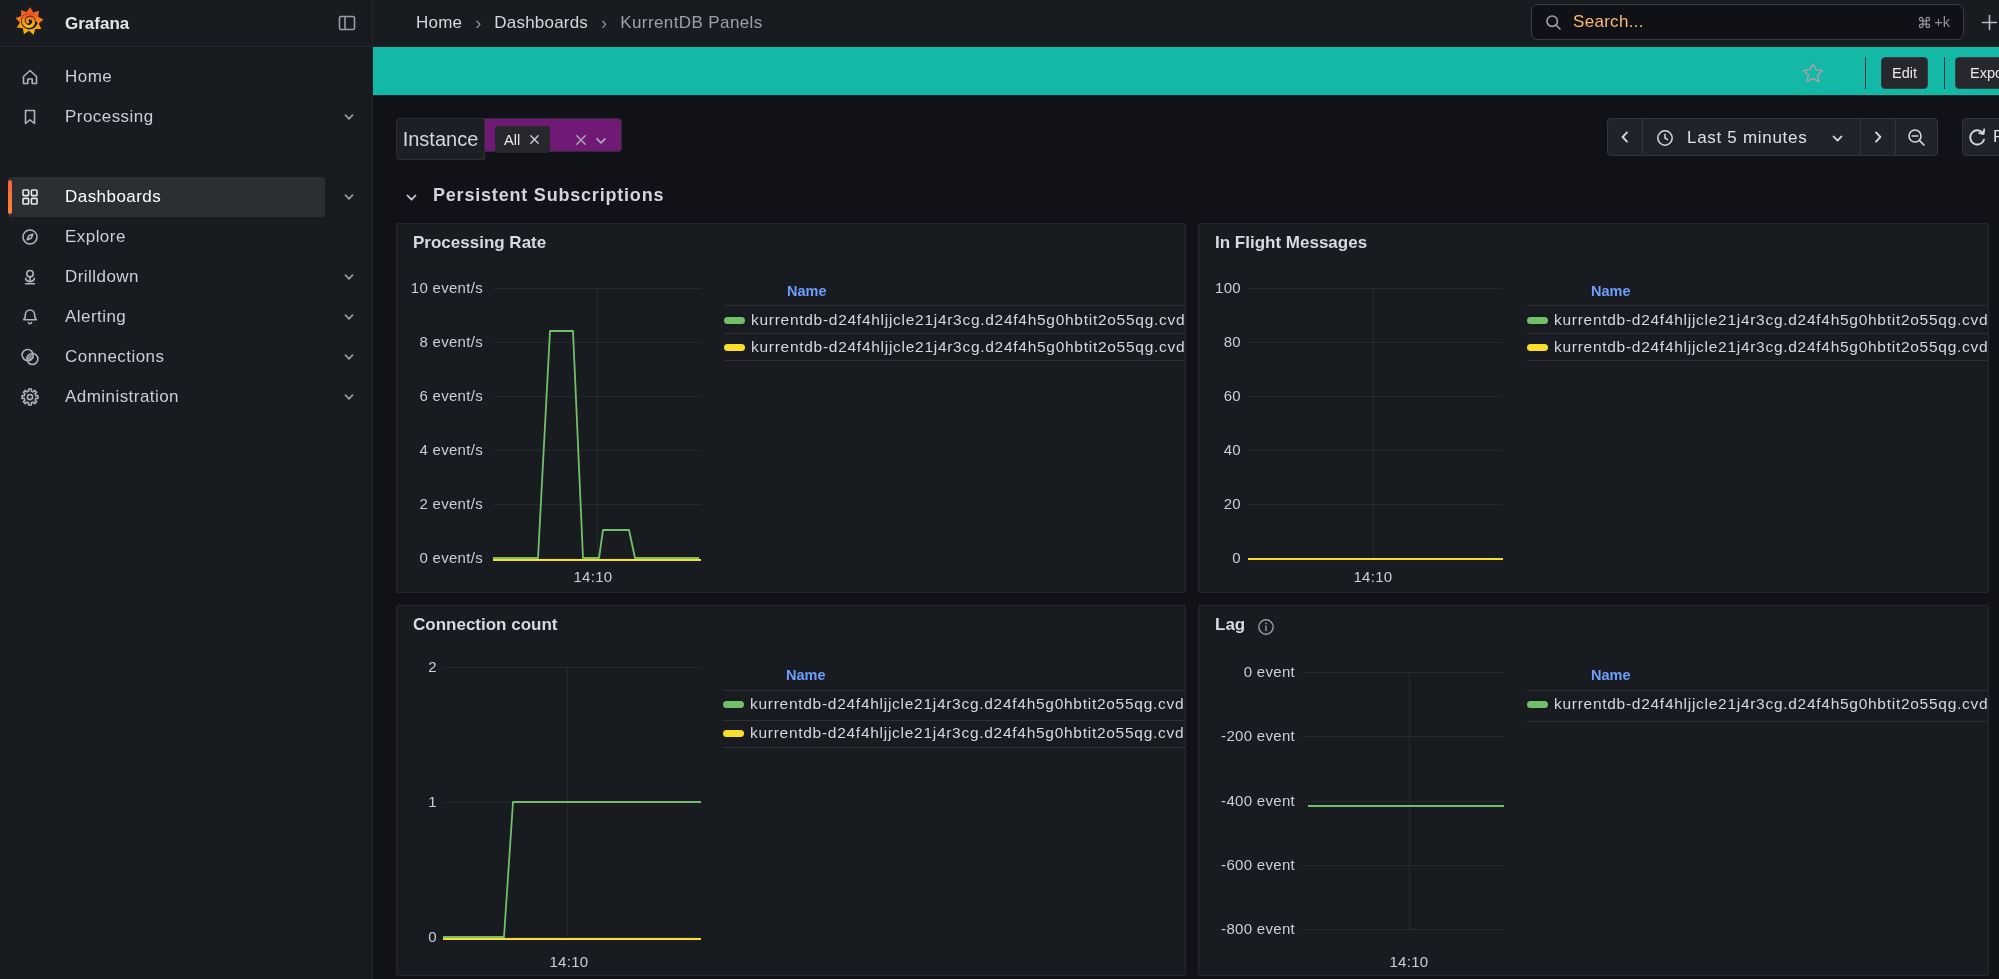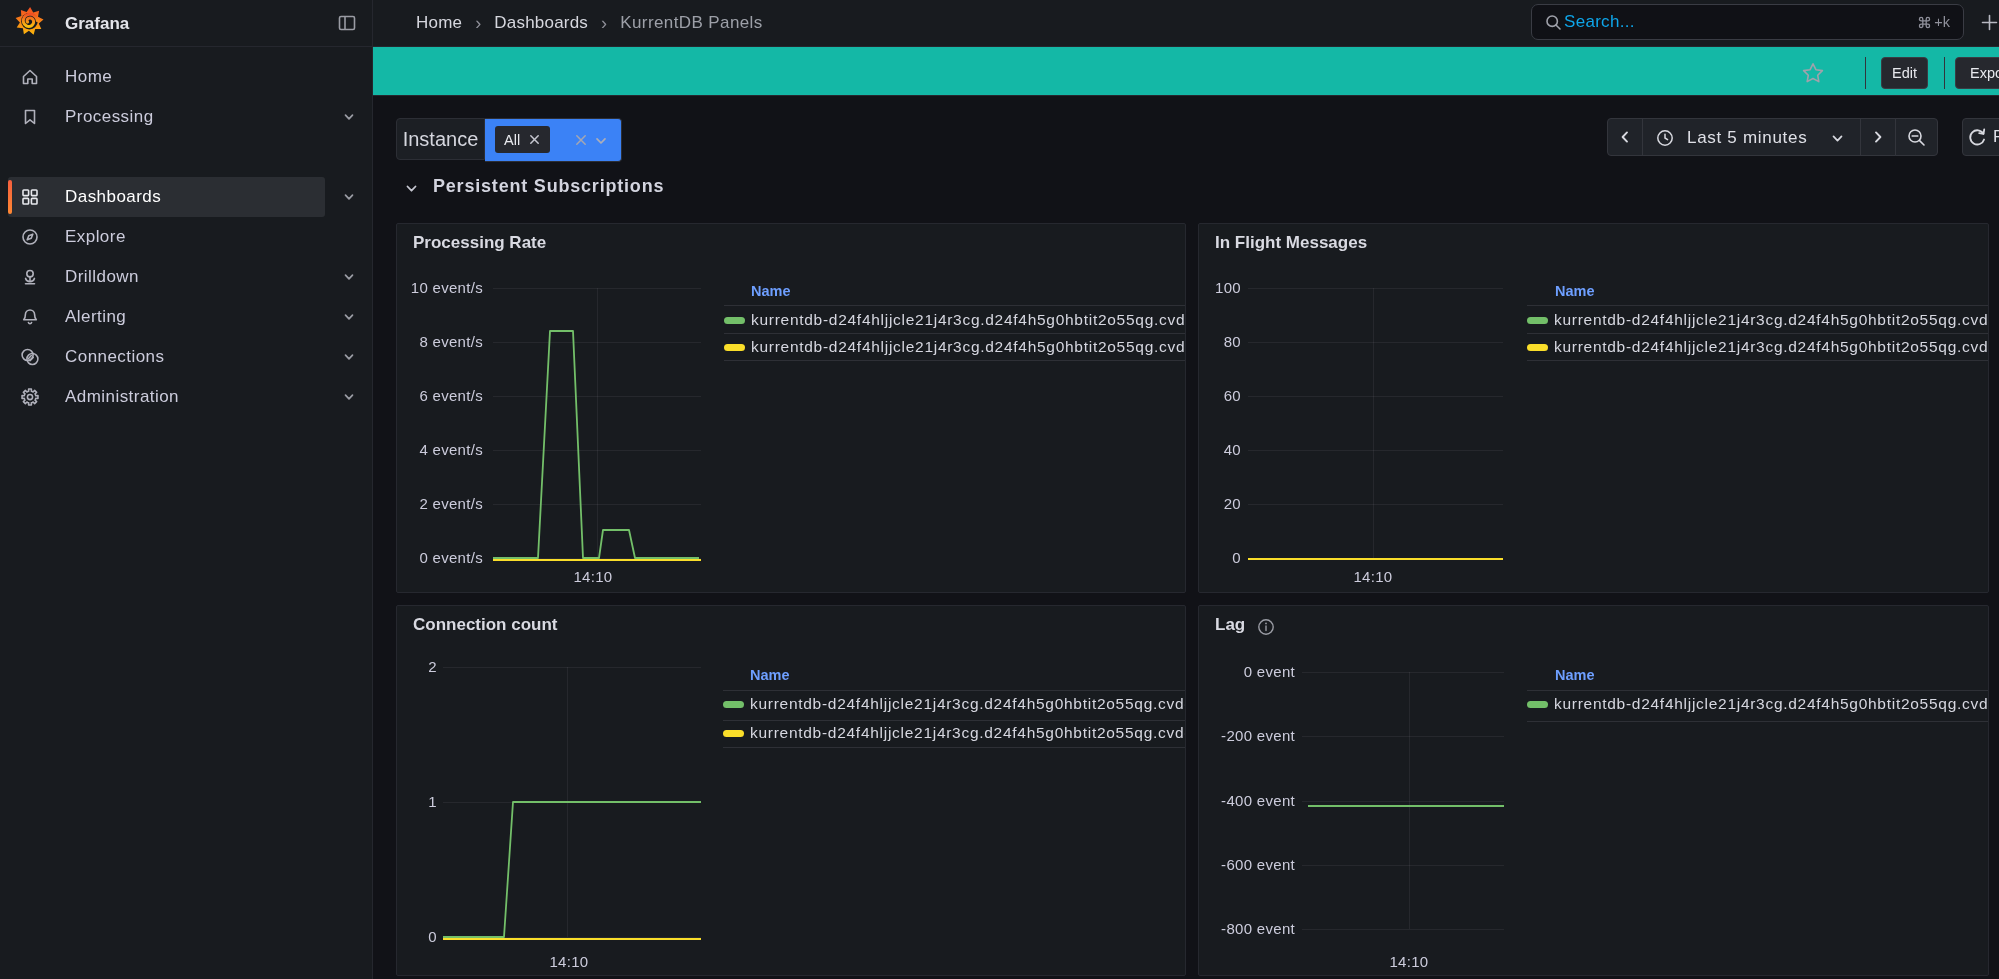--- a/index.html
+++ b/index.html
@@ -19,38 +19,38 @@
 .menuitem .chev { position:absolute; left:339px; top:10px; }
 .mhl { position:absolute; left:8px; top:0; width:317px; height:40px; background:rgba(204,204,220,0.11); border-radius:3px; }
 .mbar { position:absolute; left:8px; top:3px; width:4px; height:34px; border-radius:2px; background:linear-gradient(180deg,#f55f3e,#ff8833); }
 
 #crumbs { position:absolute; left:43px; top:0; height:46px; display:flex; align-items:center; font-size:17px; letter-spacing:0.2px; }
 #crumbs .b { color:#d6d7de; font-weight:500; }
 #crumbs .sep { color:#8e8f98; padding:0 13px; font-size:18px; }
 #crumbs .cur { color:#9da0a8; font-weight:400; letter-spacing:0.4px; }
 
 #search { position:absolute; left:1158px; top:4px; width:433px; height:36px; background:#101116; border:1px solid #3a3c44; border-radius:7px; display:flex; align-items:center; }
-#search .ph { color:#0ea5e9; font-size:17px; letter-spacing:0.3px; margin-left:2px; }
+#search .ph { color:#fdba74; font-size:17px; letter-spacing:0.3px; margin-left:11px; }
 #search .kbd { position:absolute; right:13px; color:#8f909b; font-size:14.5px; display:flex; align-items:center; }
 
 .vdiv { position:absolute; top:10px; width:1px; height:32px; background:#32343b; }
 .btn { position:absolute; top:10px; height:32px; background:#26282e; border:1px solid #3a3c43; border-radius:4px; color:#e8e9ee; font-size:14.5px; font-weight:500; display:flex; align-items:center; justify-content:center; }
 
 .tbtn { position:absolute; top:118px; height:38px; background:#202329; border:1px solid #33353c; display:flex; align-items:center; justify-content:center; color:#dfe0e7; }
 
 #fl-label { position:absolute; left:396px; top:118px; width:89px; height:42px; background:#1c1f24; border:1px solid #2c2e35; border-radius:4px 0 0 4px; display:flex; align-items:center; justify-content:center; color:#d5d6de; font-size:20px; }
-#fl-val { position:absolute; left:485px; top:118px; width:137px; height:44px; background:#3b82f6; border:1px solid #2c2e35; border-left:none; border-radius:0 4px 4px 0; }
+#fl-val { position:absolute; left:485px; top:118px; width:137px; height:34px; background:#701a75; border:1px solid #2c2e35; border-left:none; border-radius:0 4px 4px 0; }
 #fl-chip { position:absolute; left:10px; top:7px; height:27px; background:#26282e; border-radius:3px; display:flex; align-items:center; padding:0 9px; color:#e8e9ee; font-size:14.5px; }
 
-#section { position:absolute; left:403px; top:176px; display:flex; align-items:flex-end; }
+#section { position:absolute; left:403px; top:185px; display:flex; align-items:flex-end; }
 #section .st { margin-left:13px; font-size:18px; letter-spacing:0.8px; font-weight:600; color:#d3d4df; }
 
 .panel { position:absolute; background:#181b1f; border:1px solid #26282f; border-radius:2px; overflow:hidden; }
 .ptitle { position:absolute; left:16px; top:9px; font-size:17px; font-weight:600; color:#d9dae2; }
-.legname { position:absolute; color:#6e9fff; font-size:14.5px; font-weight:600; }
+.legname { position:absolute; color:#6e9fff; font-size:14.5px; font-weight:600;margin-left:36px; }
 .legrow { position:absolute; right:0; display:flex; align-items:center; overflow:hidden; white-space:nowrap; height:20px; }
 .legrow .txt { font-size:15.5px; letter-spacing:0.72px; color:#d6d7e0; }
 .dash { flex:0 0 auto; width:21px; height:7px; border-radius:3.5px; margin-right:6px; }
 .lsep { position:absolute; right:0; height:1px; background:rgba(204,204,220,0.12); }
 svg text { font-family:"Liberation Sans", sans-serif; }
 </style>
 </head>
 <body>
 <div id="app">
   <div id="sidebar">

